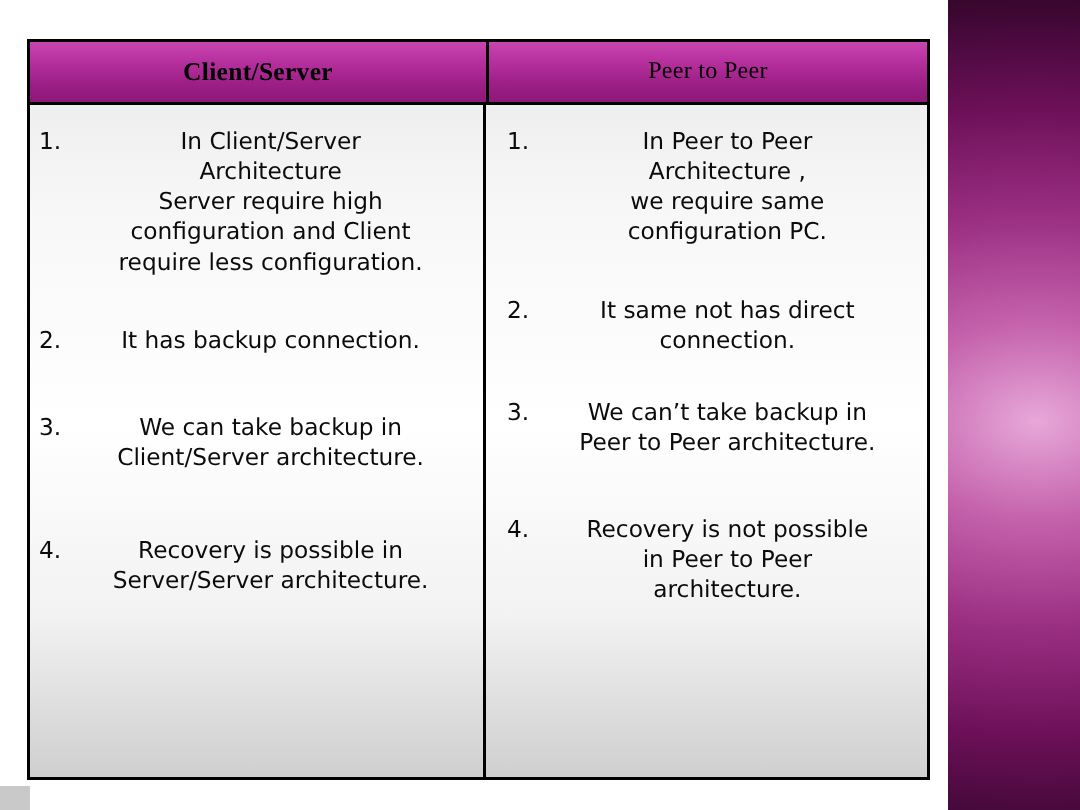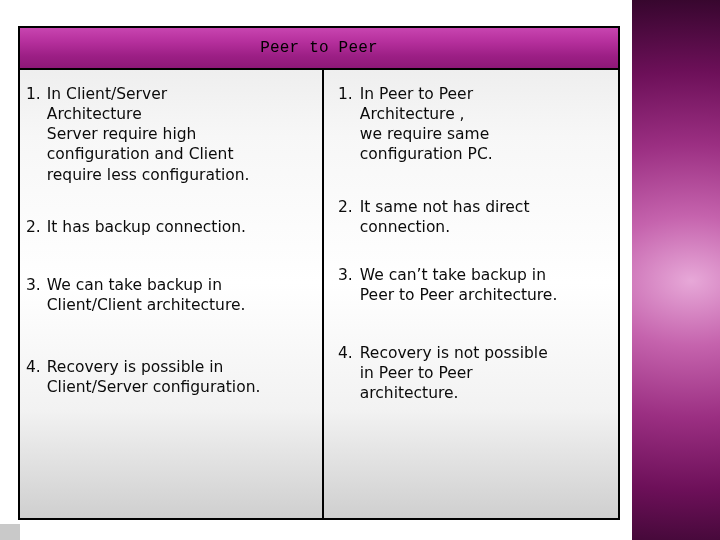--- a/index.html
+++ b/index.html
@@ -66,21 +66,21 @@
     font-weight: bold;
     letter-spacing: 0.2px;
   }
   .hdr-cell.left {
     width: 304px;
     flex: 0 0 304px;
     border-right: 2px solid #000000;
   }
   .hdr-cell.right {
     flex: 1 1 auto;
-    font-family: Liberation Mono, monospace;
+    font-family: Liberation Serif, serif;
     font-weight: normal;
     font-size: 16px;
   }
 
   .body-row {
     display: flex;
     flex: 1 1 auto;
   }
 
   .col {
@@ -106,20 +106,21 @@
     line-height: 1.30;
     margin-bottom: 30px;
   }
   .item .num {
     flex: 0 0 auto;
     margin-right: 6px;
   }
   .item .txt {
     flex: 1 1 auto;
     white-space: pre-line;
+    text-align: center;
   }
 
   .col.left .item:nth-child(1) { margin-bottom: 32px; }
   .col.left .item:nth-child(2) { margin-bottom: 38px; }
   .col.left .item:nth-child(3) { margin-bottom: 42px; }
   .col.right .item:nth-child(1) { margin-bottom: 32px; }
   .col.right .item:nth-child(2) { margin-bottom: 28px; }
   .col.right .item:nth-child(3) { margin-bottom: 38px; }
 
   .col.right .item { margin-left: 4px; }
@@ -137,20 +138,23 @@
 </style>
 </head>
 <body>
 
 <div id="slide">
   <div id="white-field"></div>
 
   <div id="table-wrap">
 
     <div class="header-row">
+      <div class="hdr-cell left">
+        <span>Client/Server</span>
+      </div>
       <div class="hdr-cell right">
         <span>Peer to Peer</span>
       </div>
     </div>
 
     <div class="body-row">
 
       <div class="col left">
 
         <div class="item">
@@ -163,27 +167,27 @@
         </div>
 
         <div class="item">
           <span class="num">2.</span>
           <span class="txt">It has backup connection.</span>
         </div>
 
         <div class="item">
           <span class="num">3.</span>
           <span class="txt">We can take backup in
-Client/Client architecture.</span>
+Client/Server architecture.</span>
         </div>
 
         <div class="item">
           <span class="num">4.</span>
           <span class="txt">Recovery is possible in
-Client/Server configuration.</span>
+Server/Server architecture.</span>
         </div>
 
       </div>
 
       <div class="col right">
 
         <div class="item">
           <span class="num">1.</span>
           <span class="txt">In Peer to Peer
 Architecture ,

